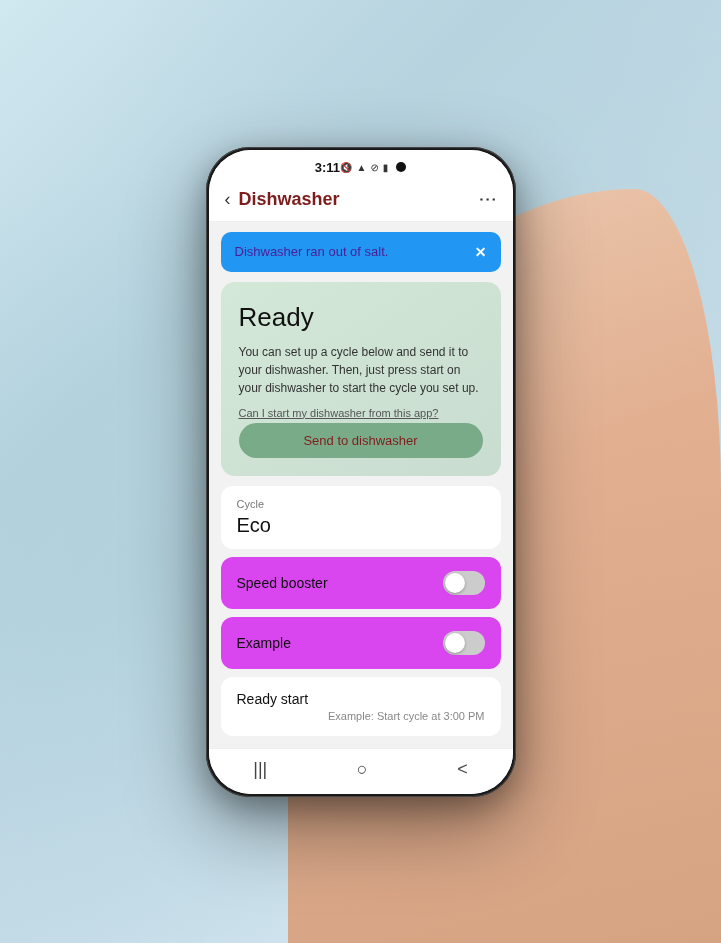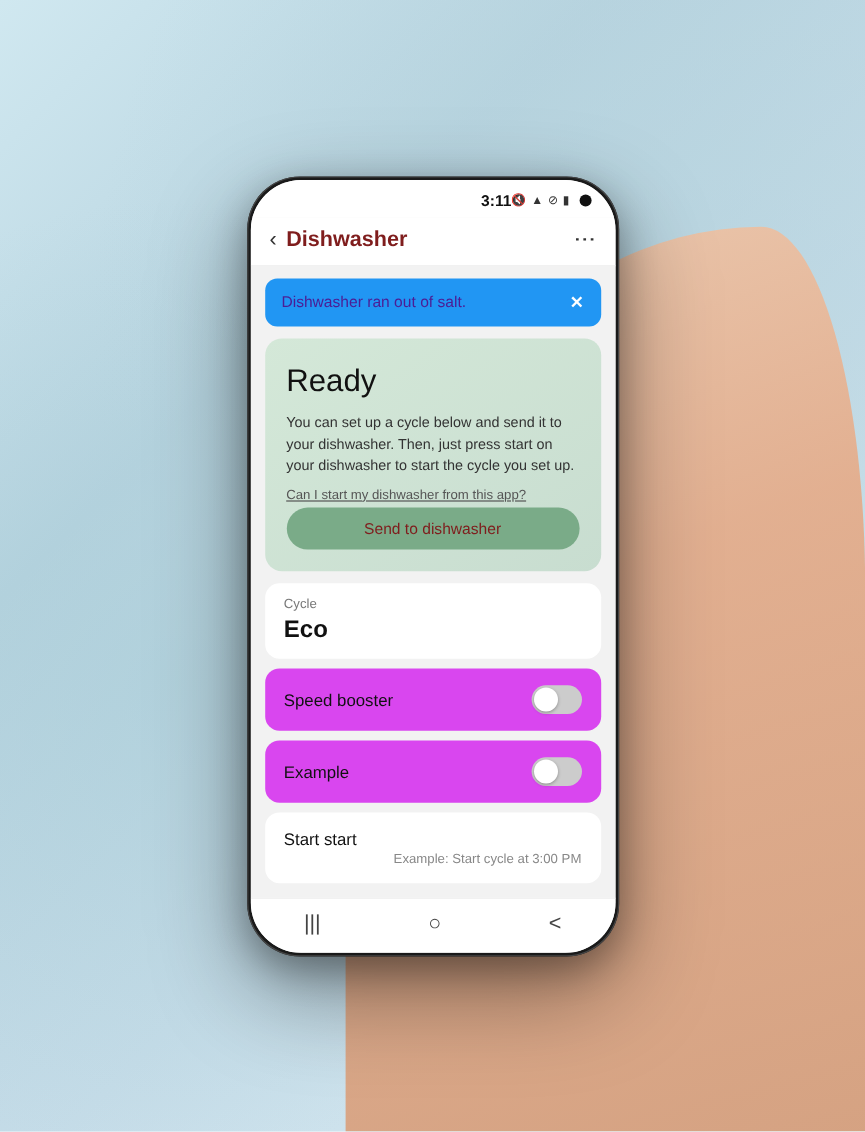--- a/index.html
+++ b/index.html
@@ -68,21 +68,21 @@
       display: flex;
       flex-direction: column;
     }
 
     
     .status-bar {
       background: #fff;
       padding: 10px 20px 6px;
       display: flex;
       align-items: center;
-      justify-content: flex-end;
+      justify-content: center;
       flex-shrink: 0;
     }
 
     .status-time {
       font-size: 13px;
       font-weight: 600;
       color: #111;
     }
 
     .status-icons {
@@ -224,21 +224,21 @@
 
     .cycle-label {
       font-size: 11px;
       color: #777;
       margin-bottom: 4px;
     }
 
     .cycle-value {
       font-size: 20px;
       color: #111;
-      font-weight: 700;
+      font-weight: 400;
     }
 
     .toggle-row {
       background: #d946ef;
       margin: 0 12px 8px;
       border-radius: 12px;
       padding: 14px 16px;
       display: flex;
       align-items: center;
       justify-content: space-between;
@@ -356,21 +356,21 @@
           <span class="toggle-label">Speed booster</span>
           <div class="toggle-switch"></div>
         </div>
 
         <div class="toggle-row">
           <span class="toggle-label">Example</span>
           <div class="toggle-switch"></div>
         </div>
 
         <div class="delay-card">
-          <div class="delay-title">Start start</div>
+          <div class="delay-title">Ready start</div>
           <div class="delay-subtitle">Example: Start cycle at 3:00 PM</div>
         </div>
 
       </div>
 
       <div class="bottom-nav">
         <span class="nav-icon">|||</span>
         <span class="nav-icon">○</span>
         <span class="nav-icon">&lt;</span>
       </div>

